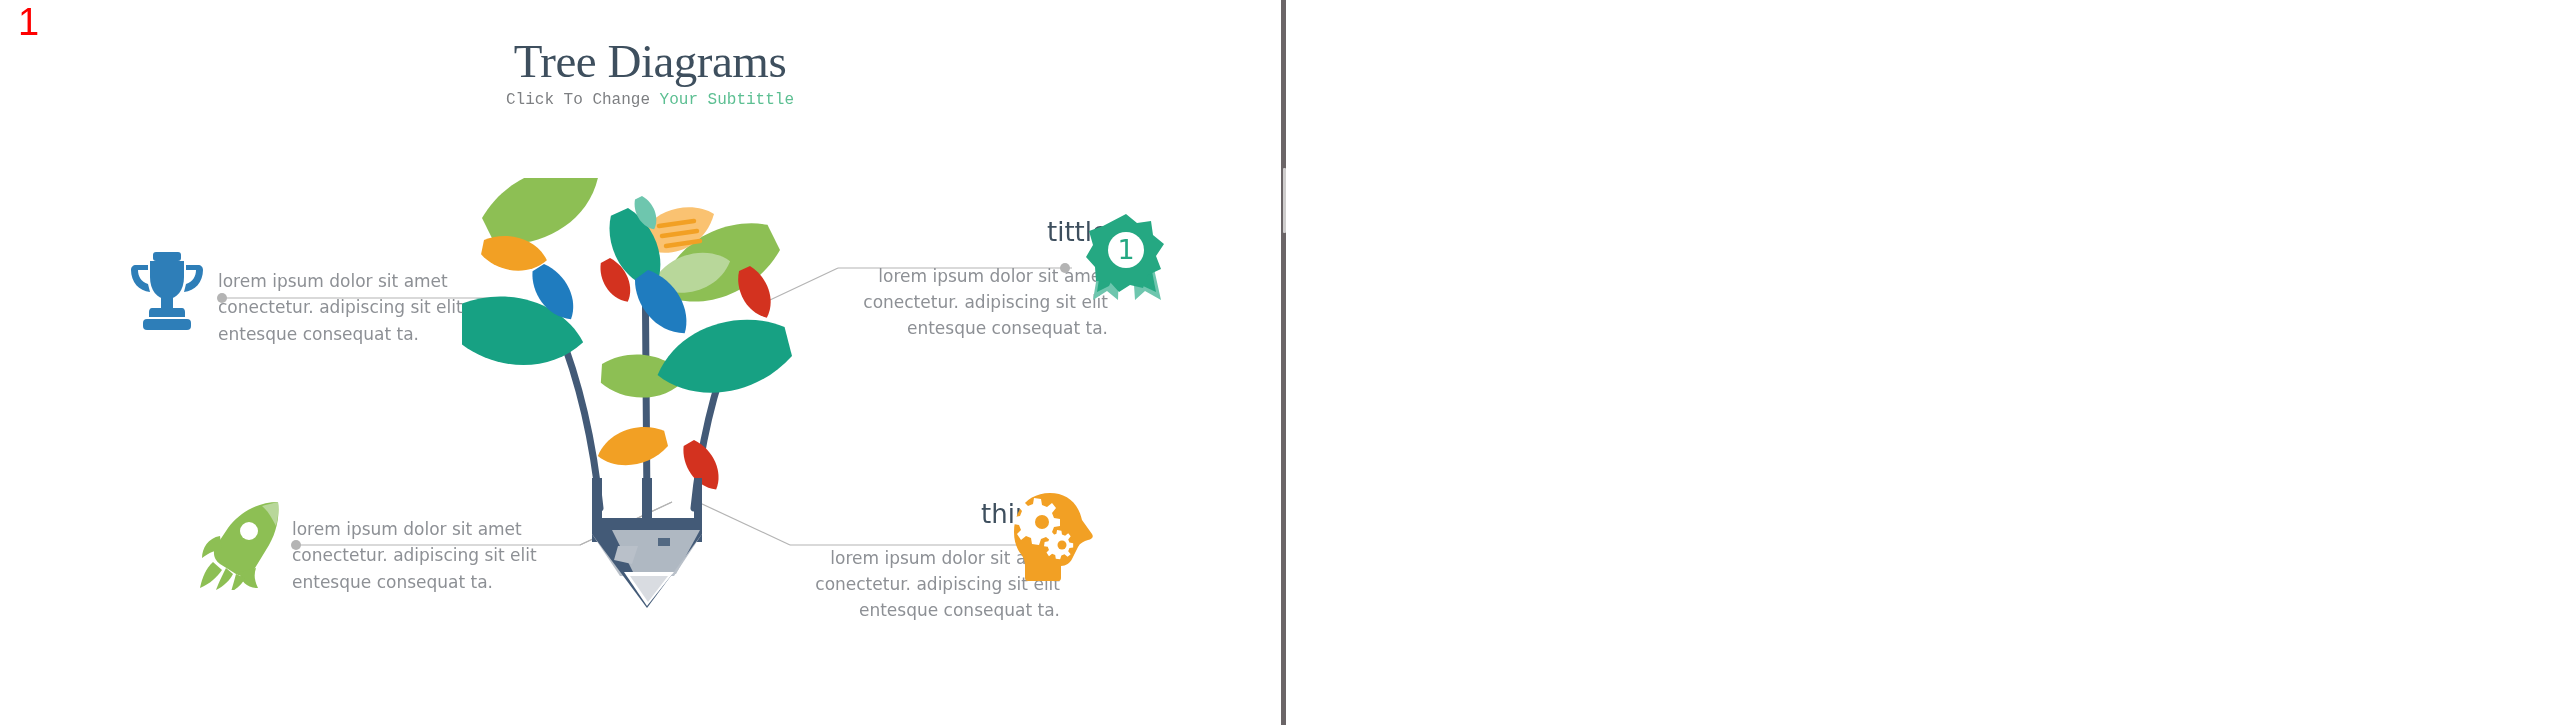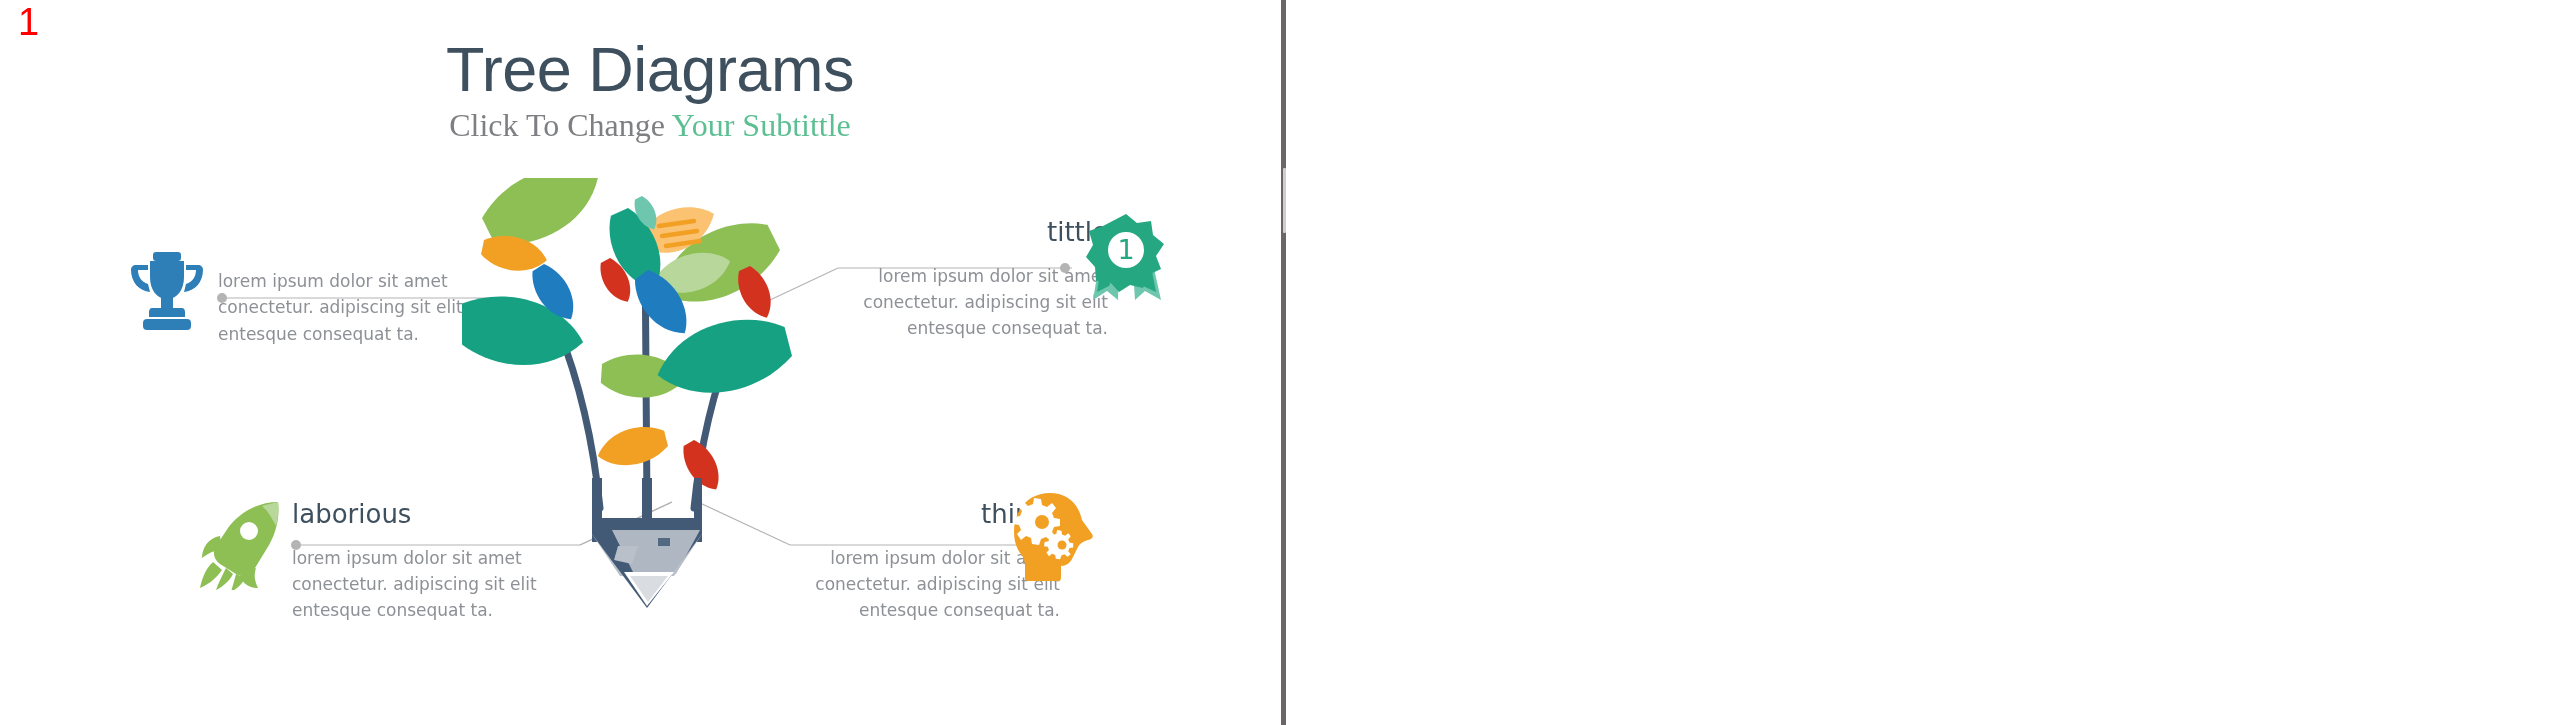--- a/index.html
+++ b/index.html
@@ -79,33 +79,33 @@
 
   
   .title-block {
     position: absolute;
     left: 260px;
     top: 38px;
     width: 780px;
     text-align: center;
   }
   .slide-title {
-    font-size: 63px;
+    font-size: 47px;
     line-height: 1.0;
     color: #3e4f5e;
     font-weight: 400;
     letter-spacing: -0.5px;
-    font-family: Liberation Sans, sans-serif;
+    font-family: Liberation Serif, serif;
   }
   .slide-subtitle {
     margin-top: 6px;
-    font-size: 32px;
+    font-size: 16px;
     color: #7d7f82;
     font-weight: 400;
-    font-family: Liberation Serif, serif;
+    font-family: Liberation Mono, monospace;
   }
   .slide-subtitle .accent {
     color: #5cbf92;
   }
 
   
   .callout {
     position: absolute;
   }
   .callout .cal-head {
@@ -340,21 +340,20 @@
       <path d="M16 54 L12 80 L24 74 L30 62 Z" fill="#25a882"></path>
       <path d="M66 54 L71 80 L58 74 L52 62 Z" fill="#25a882"></path>
 
       <path d="M41 2 L52 11 L66 9 L68 23 L79 32 L71 44 L76 57 L63 63 L58 76
                L45 73 L34 80 L25 70 L11 69 L10 55 L1 45 L8 33 L4 19 L18 14 Z" fill="#25a882"></path>
       <circle cx="41" cy="38" r="18" fill="#ffffff"></circle>
       <text x="41" y="47" text-anchor="middle" font-family="DejaVu Sans, sans-serif" font-size="27" fill="#25a882">1</text>
     </svg>
 
     <div class="callout left-al" id="callout-laborious">
-      <div class="cal-head">laborious</div>
       <div class="cal-body">
         <div>lorem ipsum dolor sit amet</div>
         <div>conectetur. adipiscing sit elit</div>
         <div>entesque consequat ta.</div>
       </div>
     </div>
 
     <svg class="cal-icon" id="icon-rocket" viewBox="0 0 80 90" xmlns="http://www.w3.org/2000/svg">
       <g fill="#8dbf54">
 

